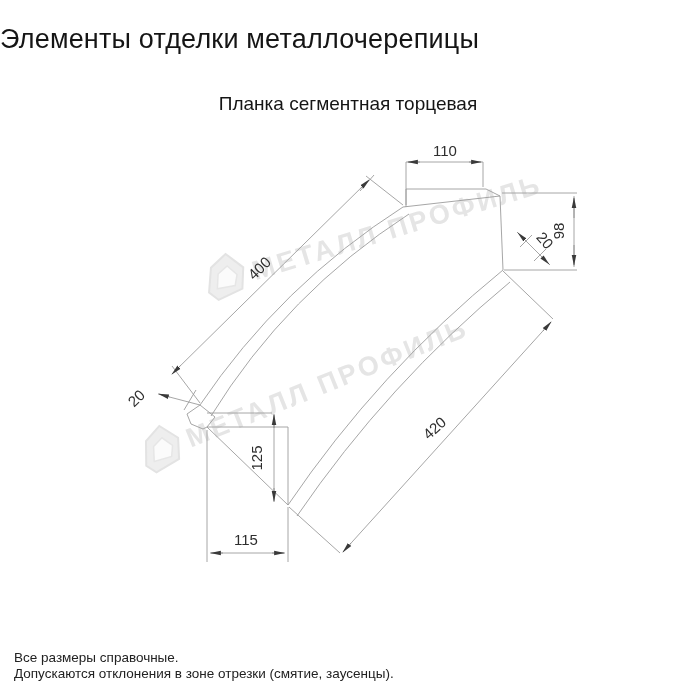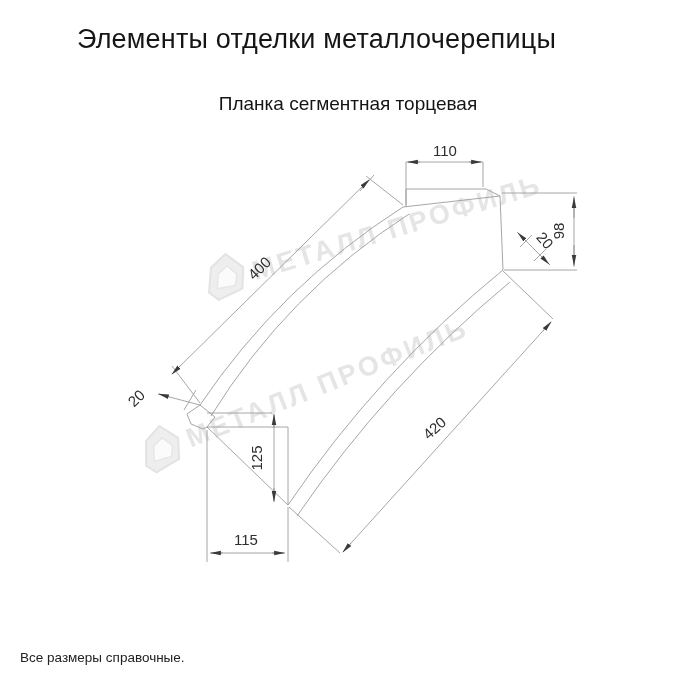--- a/index.html
+++ b/index.html
@@ -1,30 +1,30 @@
 <!DOCTYPE html>
 <html><head>
 <meta charset="utf-8">
 <style>
   html,body{margin:0;padding:0;background:#ffffff;}
   .page{
     position:relative;width:700px;height:700px;background:#ffffff;overflow:hidden;
     font-family:"Liberation Sans", sans-serif;color:#111;
   }
   .title{
-    position:absolute;top:24px;left:0;width:556px;text-align:right;
+    position:absolute;top:24px;left:0;width:556px;text-align:left;
     font-size:27px;letter-spacing:0.2px;color:#151515;
   }
   .subtitle{
     position:absolute;top:92px;left:0;width:696px;text-align:center;
     font-size:19px;line-height:23px;color:#151515;
   }
   .drawing{position:absolute;top:0;left:0;}
   .footer{
-    position:absolute;top:650px;left:20px;width:600px;
+    position:absolute;top:650px;left:14px;width:600px;
     font-size:13.5px;line-height:16px;color:#222;
   }
   svg text.dim{
     font-family:"Liberation Sans", sans-serif;
     font-size:15px;fill:#2e2e2e;
   }
   svg text.wm{
     font-family:"Liberation Sans", sans-serif;
     font-weight:bold;font-size:27px;letter-spacing:3px;fill:#e5e5e5;
   }
@@ -149,15 +149,16 @@
       <line x1="289" y1="507" x2="340" y2="553"></line>
       <line x1="343" y1="552" x2="551" y2="322"></line>
       <line class="stub" x1="543" y1="331" x2="551" y2="322" marker-end="url(#arr)"></line>
       <line class="stub" x1="351" y1="543" x2="343" y2="552" marker-end="url(#arr)"></line>
       <text class="dim" x="438" y="432" text-anchor="middle" transform="rotate(-42 438 432)">420</text>
     </g>
   </svg>
 
   <div class="footer">
     <div>Все размеры справочные.</div>
+    <div>Допускаются отклонения в зоне отрезки (смятие, заусенцы).</div>
   </div>
 
 </div>
 
 </body></html>

